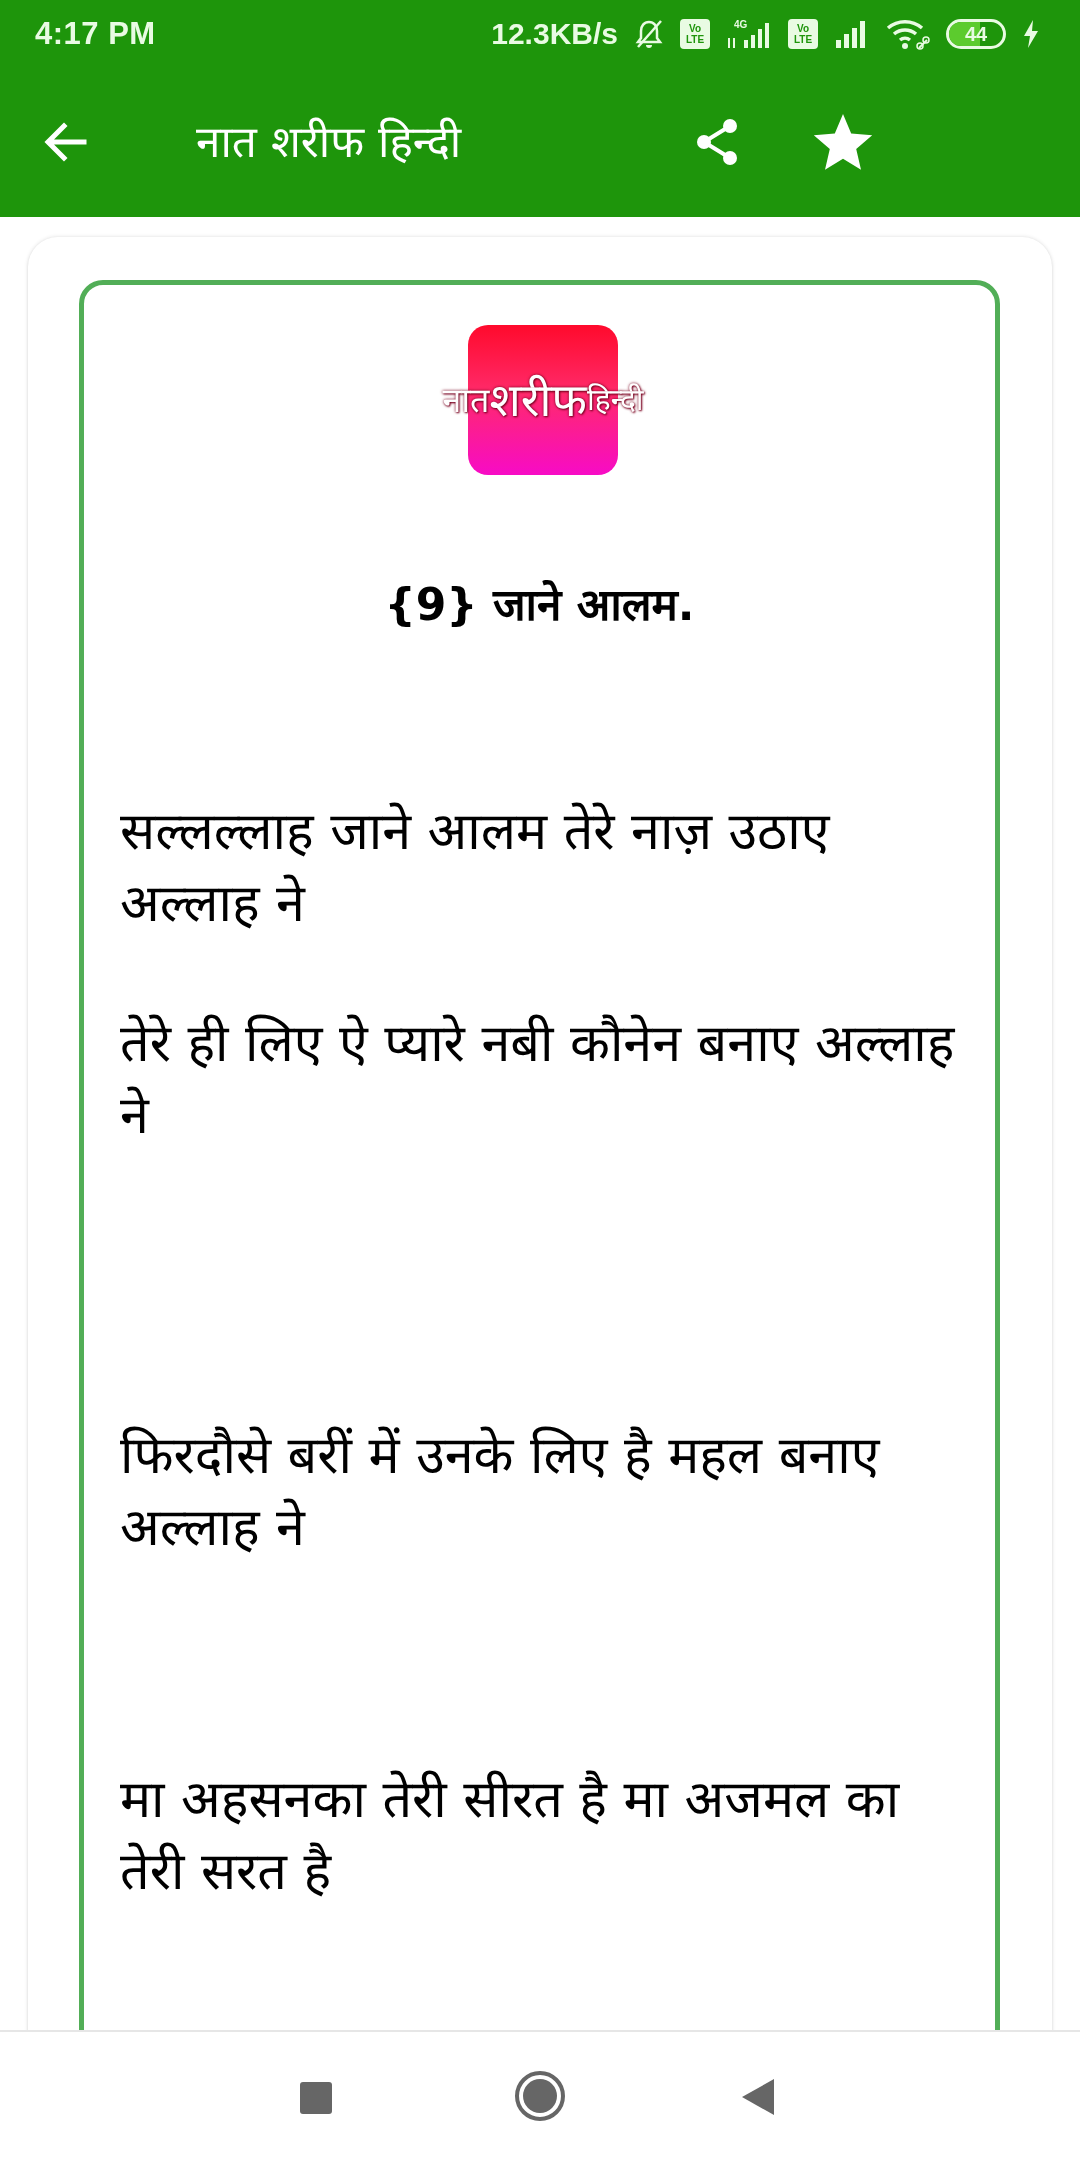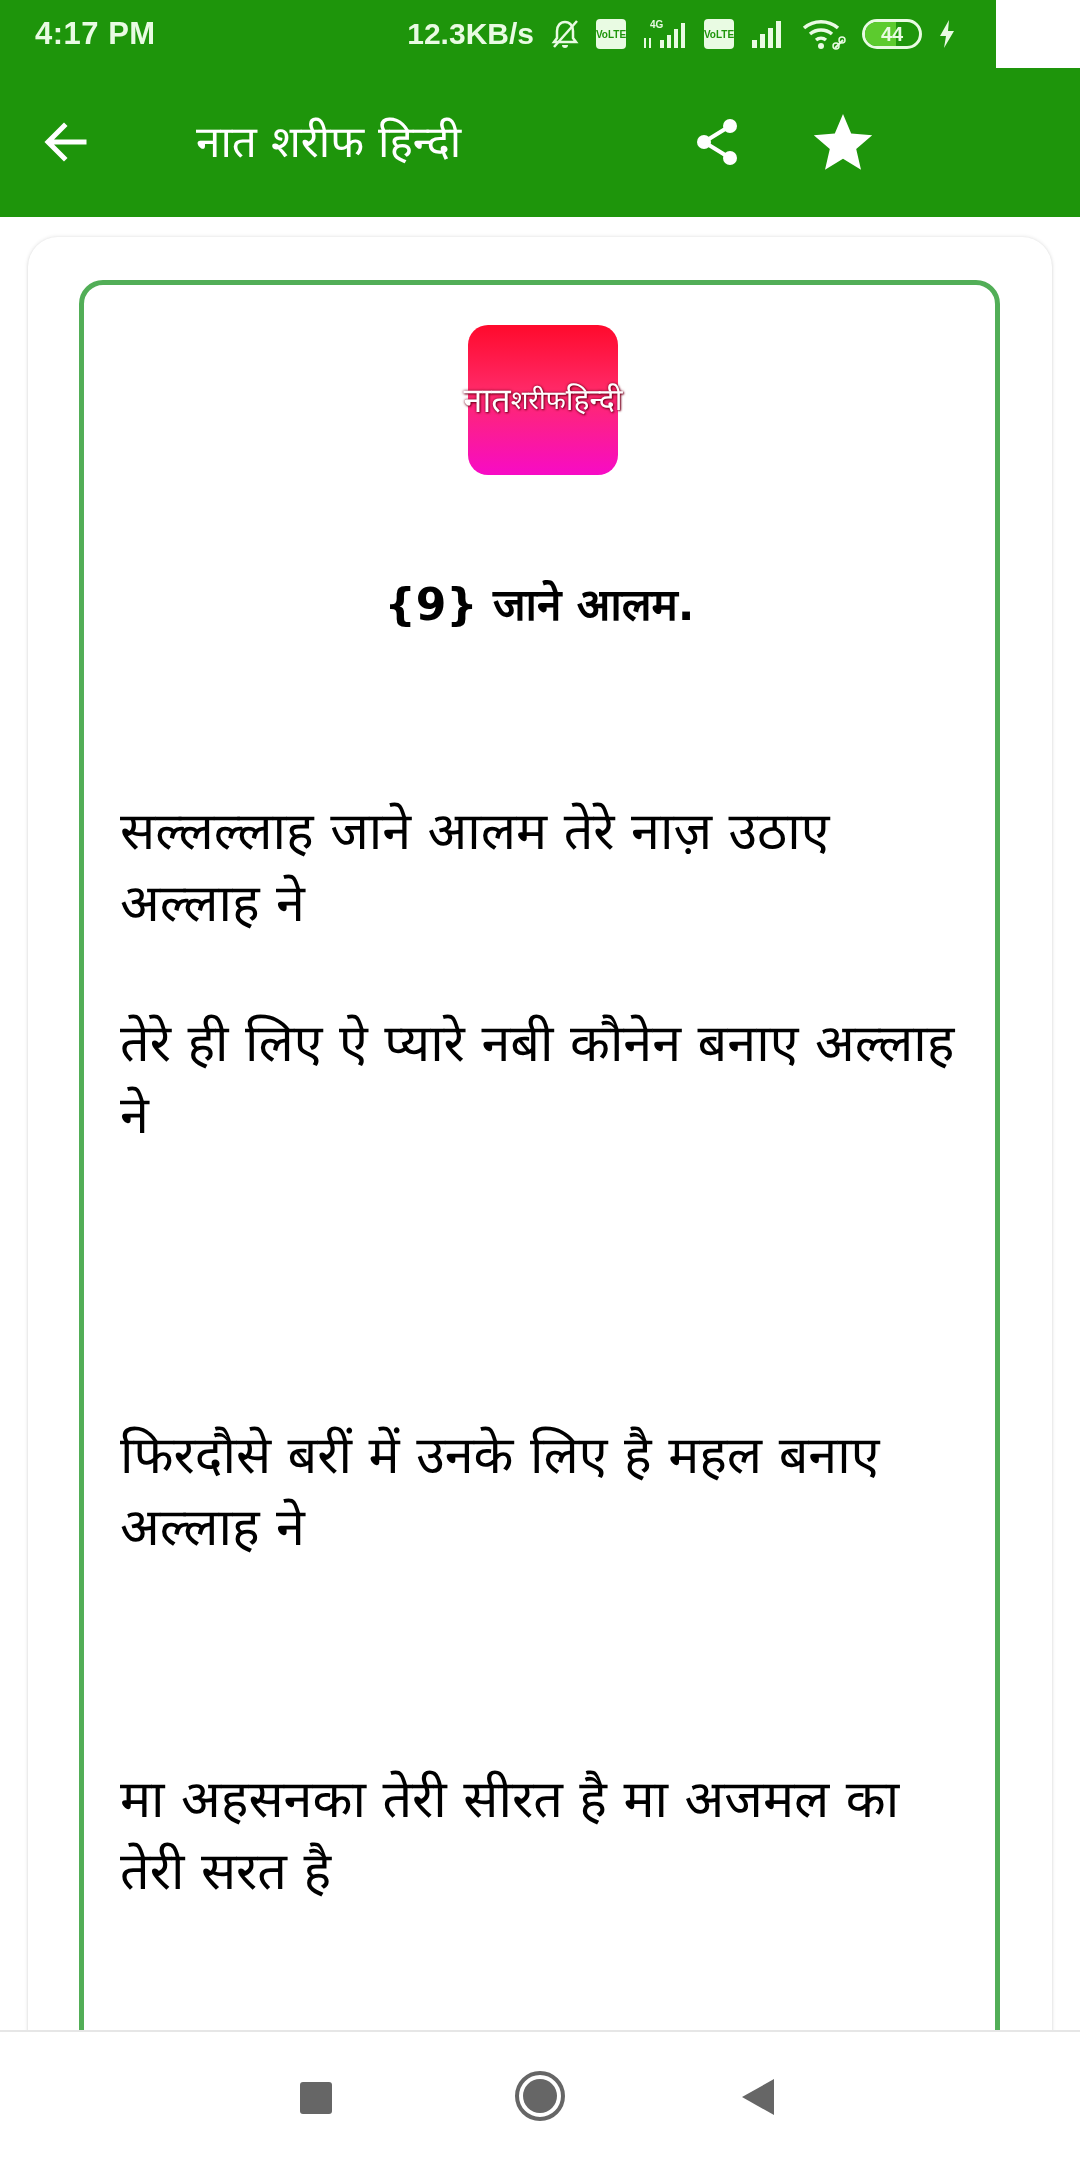--- a/index.html
+++ b/index.html
@@ -1,33 +1,33 @@
 <!DOCTYPE html>
 <html><head>
 <meta charset="utf-8">
 <style>
   * { box-sizing: border-box; margin: 0; padding: 0; }
   html, body { width: 1080px; height: 2160px; overflow: hidden; background: #ffffff; }
   body { font-family: "DejaVu Sans", "Liberation Sans", sans-serif; position: relative; }
 
   
   .status-bar {
-    position: absolute; left: 0; top: 0; width: 996px; height: 68px;
+    position: absolute; left: 0; top: 0; width: 1080px; height: 68px;
     background: #1E950B; color: #E9FBE3;
     display: flex; align-items: center; justify-content: space-between;
     padding: 0 40px 0 35px;
   }
   .status-time { font-family: "Liberation Sans", sans-serif; font-weight: bold; font-size: 31px; letter-spacing: 0.5px; }
   .status-right { display: flex; align-items: center; gap: 16px; }
   .status-speed { font-family: "Liberation Sans", sans-serif; font-weight: bold; font-size: 30px; }
   .sb-icon { display: inline-flex; align-items: center; justify-content: center; }
   .volte {
     width: 30px; height: 30px; background: #E9FBE3; color: #1E950B; border-radius: 4px;
     font-family: "Liberation Sans", sans-serif; font-weight: bold; font-size: 10px; line-height: 11px;
-    display: flex; flex-direction: row; align-items: center; justify-content: center;
+    display: flex; flex-direction: column; align-items: center; justify-content: center;
   }
   .battery {
     width: 60px; height: 30px; border: 3px solid #E9FBE3; border-radius: 15px;
     position: relative; display: flex; align-items: center; justify-content: center;
     font-family: "Liberation Sans", sans-serif; font-weight: bold; font-size: 20px; color: #E9FBE3;
     overflow: hidden;
   }
   .battery .fill { position: absolute; left: 0; top: 0; bottom: 0; width: 58%; background: #5CCB2E; }
   .battery span { position: relative; z-index: 1; }
 
@@ -59,21 +59,21 @@
 
   .logo {
     position: absolute; left: 384px; top: 40px; width: 150px; height: 150px;
     border-radius: 20px;
     background: linear-gradient(180deg, #FF0A2C 0%, #FF2A6A 45%, #F70BC6 100%);
     display: flex; flex-direction: row; align-items: center; justify-content: center;
     color: #ffffff; text-shadow: 0 0 3px #7a0020, 1px 1px 2px #7a0020;
     font-family: "DejaVu Sans", sans-serif; line-height: 40px;
   }
   .logo .l1 { font-size: 34px; }
-  .logo .l2 { font-size: 26px; }
+  .logo .l2 { font-size: 46px; }
   .logo .l3 { font-size: 30px; }
 
   .song-title {
     position: absolute; left: 0; right: 0; top: 290px; text-align: center;
     font-family: "DejaVu Sans", sans-serif; font-weight: bold; font-size: 44px; color: #000000;
     line-height: 60px;
   }
 
   .verses { position: absolute; left: 36px; right: 36px; top: 510px; }
   .verse {

